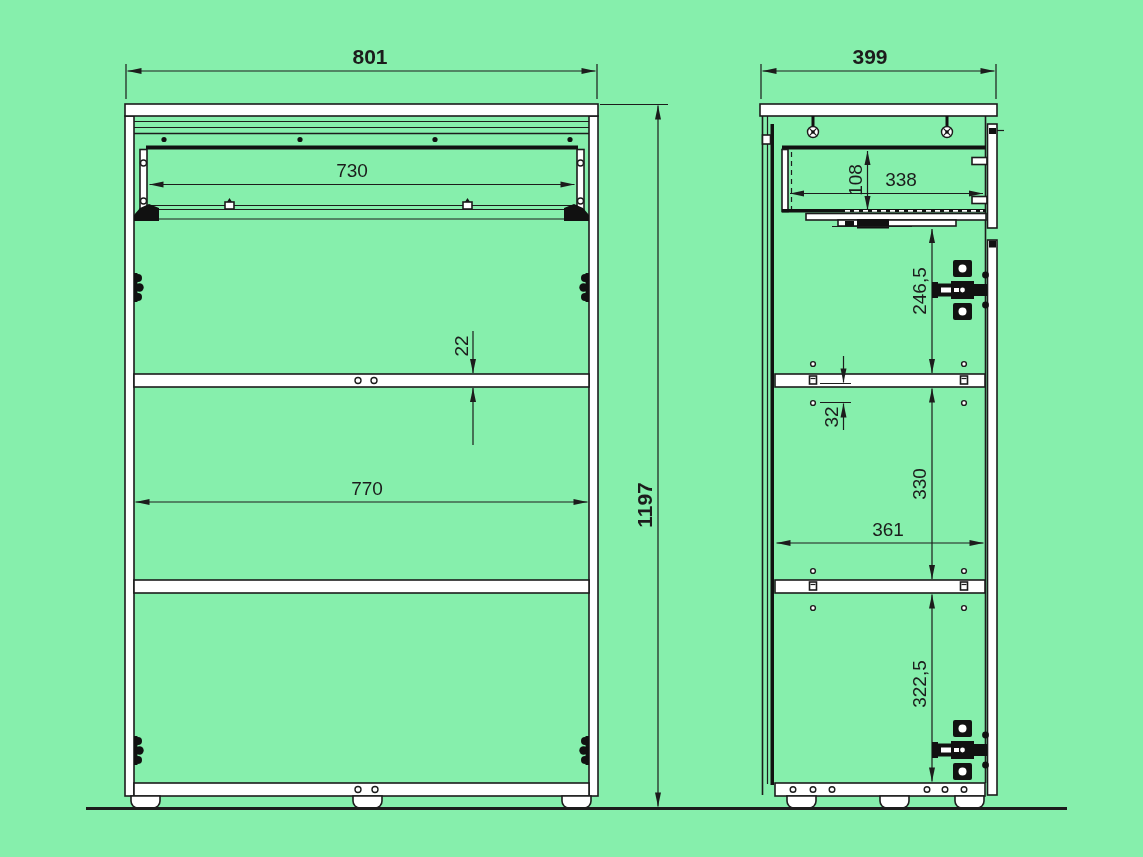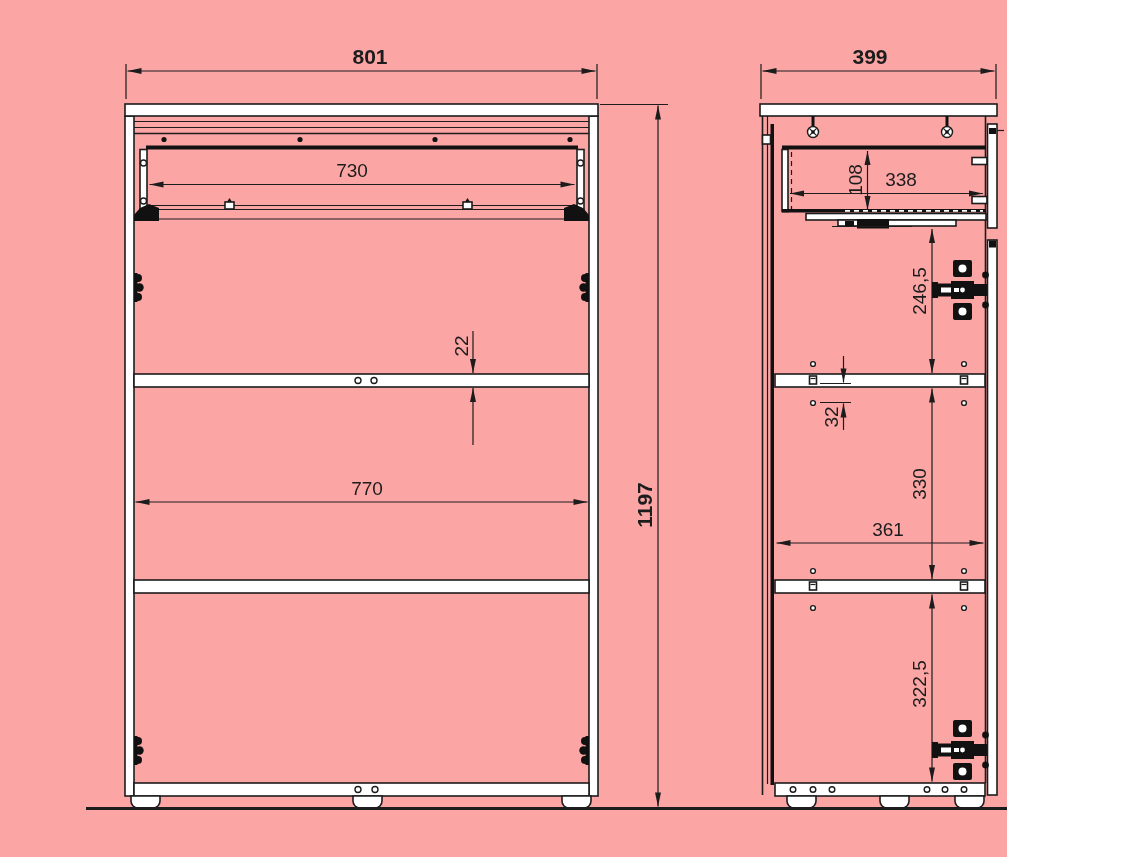--- a/index.html
+++ b/index.html
@@ -1,16 +1,16 @@
 <!DOCTYPE html>
 <html><head>
 <meta charset="utf-8">
 <style>
   html,body{margin:0;padding:0;background:#fff;}
-  .stage{position:relative;width:1007px;height:857px;background:#fca5a5;overflow:hidden;
+  .stage{position:relative;width:1143px;height:857px;background:#86efac;overflow:hidden;
          font-family:"Liberation Sans",sans-serif;}
   svg{position:absolute;left:0;top:0;}
   .ln  {fill:#fff;stroke:#1c1c1c;stroke-width:1.6;}
   .ln1 {stroke:#1c1c1c;stroke-width:1.2;fill:none;}
   .ln2 {stroke:#1c1c1c;stroke-width:1.6;fill:none;}
   .dim {stroke:#1c1c1c;stroke-width:1.2;fill:none;}
   .dash{stroke-dasharray:5 4;}
   .fil {fill:#111;stroke:none;}
   .ring{fill:#fff;stroke:#1c1c1c;stroke-width:1.4;}
   .dot {fill:#111;stroke:none;}

